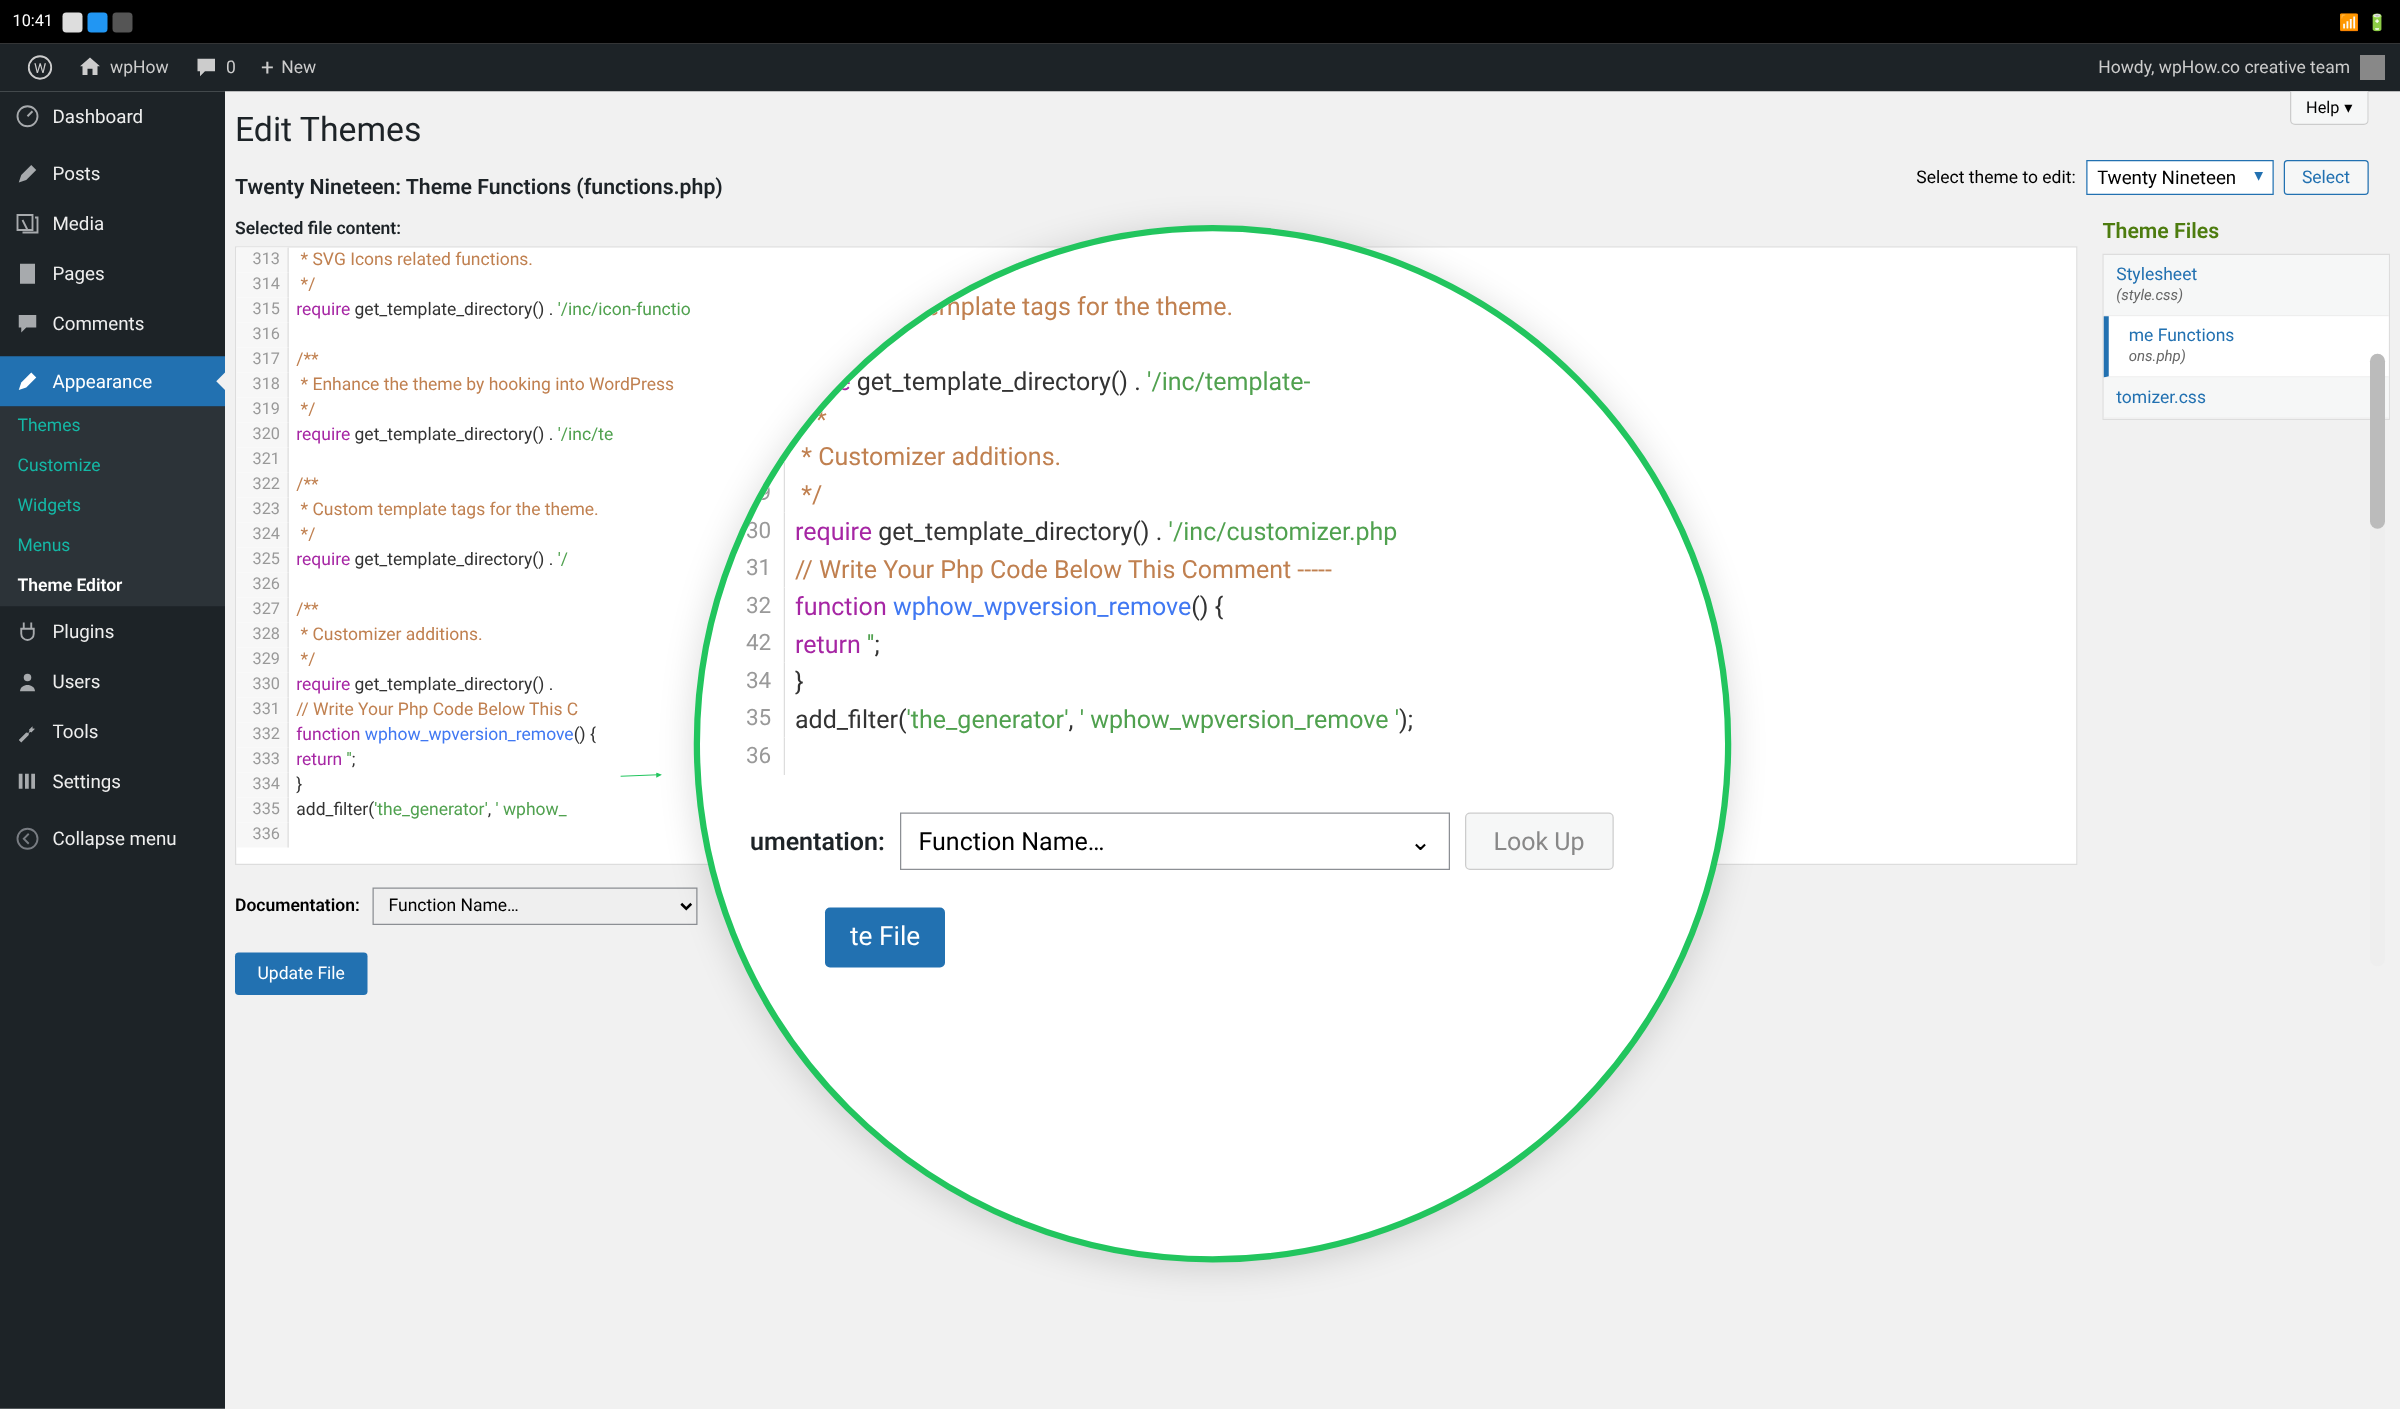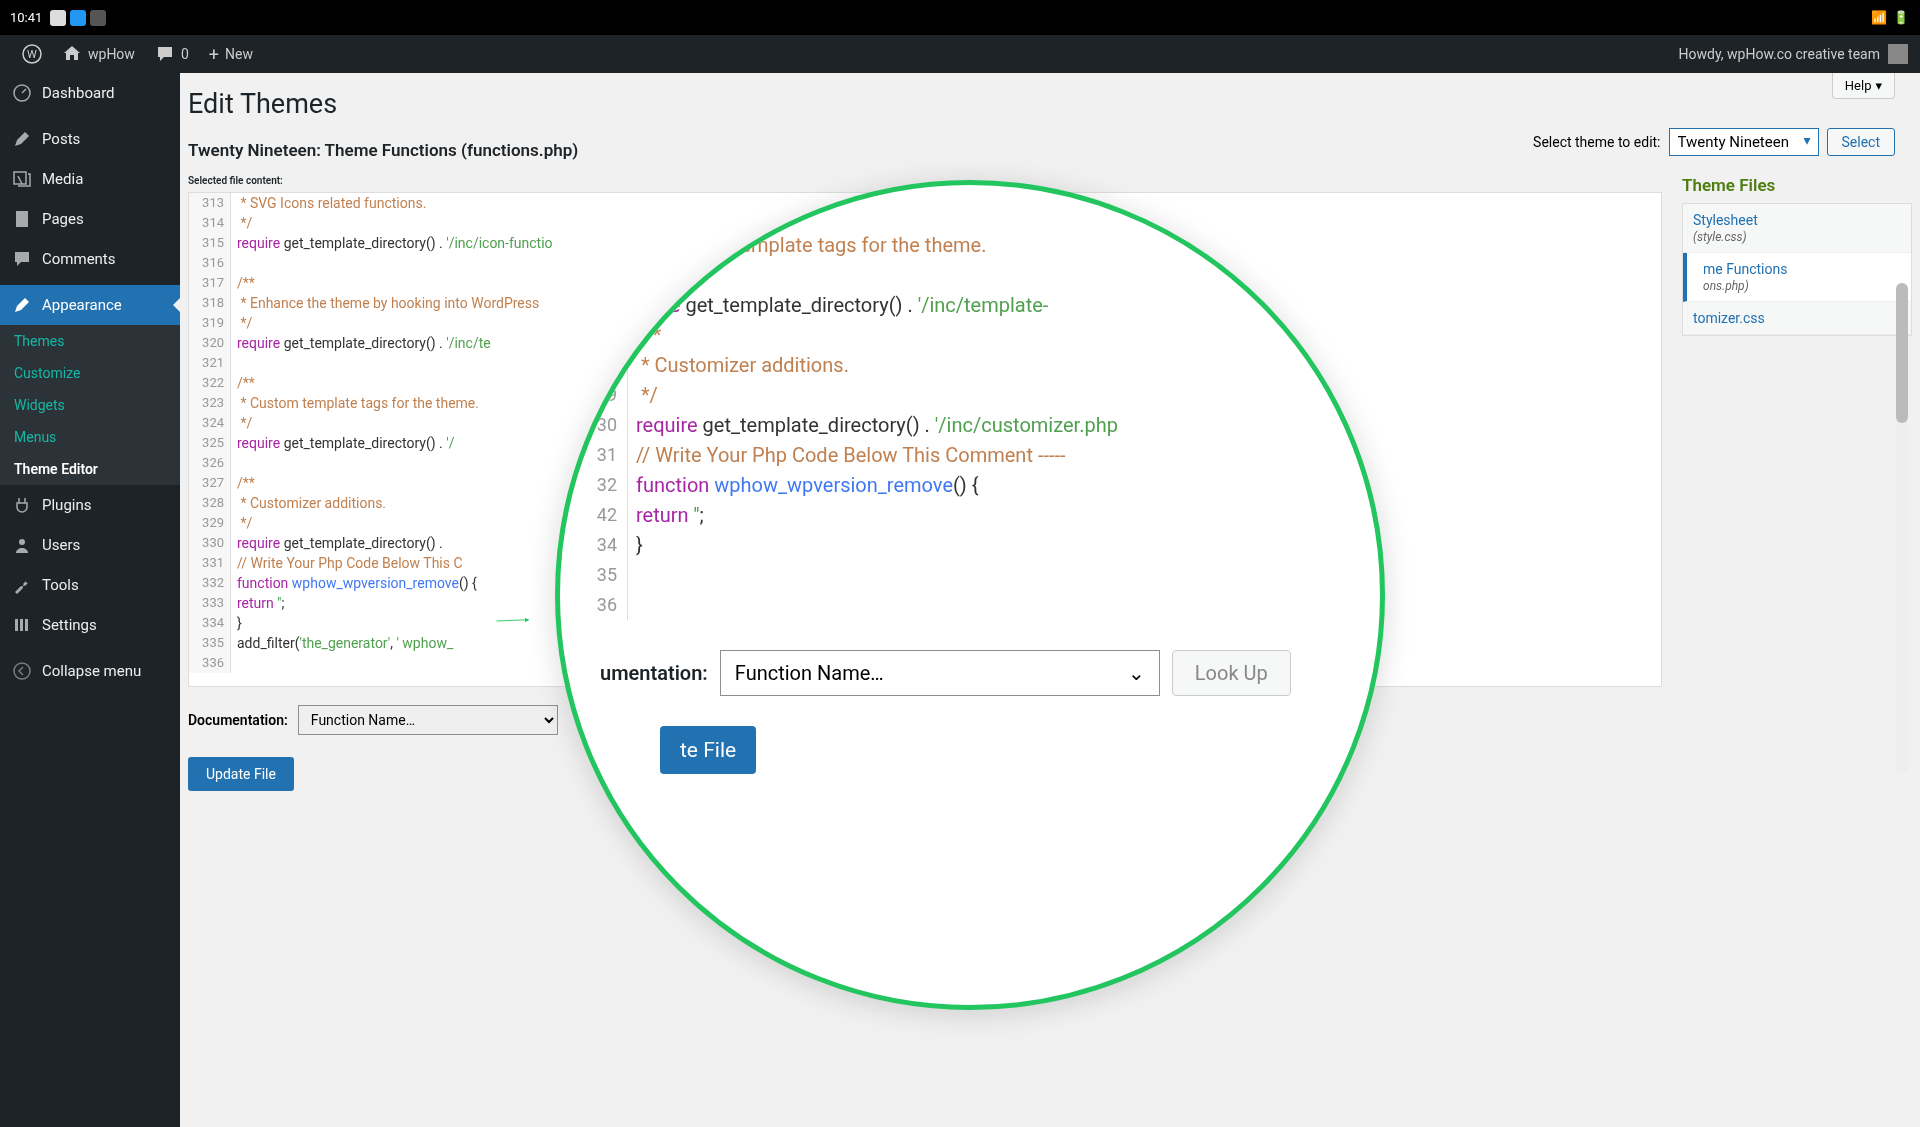--- a/index.html
+++ b/index.html
@@ -27,21 +27,21 @@
 .content h2.subheading{font-size:17px;font-weight:600;margin-bottom:15px;color:#1d2327}
 .help-btn{position:absolute;top:0;right:25px;background:#f6f7f7;border:1px solid #ccc;border-top:none;padding:5px 12px;font-size:13px;border-radius:0 0 4px 4px;cursor:pointer;display:flex;gap:4px;align-items:center}
 .theme-selector{position:absolute;right:25px;top:55px;display:flex;align-items:center;gap:8px;font-size:14px}
 .theme-selector select{padding:4px 28px 4px 8px;border:1px solid #2271b1;font-size:15px;background:#fff;appearance:none}
 .theme-selector .select-wrap{position:relative}
 .theme-selector .select-wrap:after{content:"▾";position:absolute;right:8px;top:4px;pointer-events:none;color:#2271b1}
 .theme-selector button{padding:5px 14px;border:1px solid #2271b1;color:#2271b1;background:#f6f7f7;font-size:14px;border-radius:3px;cursor:pointer}
 .editor-layout{display:flex;gap:20px;margin-top:12px}
 .editor-col{flex:1}
 .files-col{width:230px;flex-shrink:0}
-.sel-label{font-size:10px;font-weight:600;color:#1d2327;margin-bottom:6px}
+.sel-label{font-size:14px;font-weight:600;color:#1d2327;margin-bottom:6px}
 .code-editor{border:1px solid #ddd;background:#fff;font-family:Consolas,Monaco,monospace;font-size:14px;min-height:495px}
 .code-line{display:flex}
 .gutter{width:42px;text-align:right;padding-right:6px;background:#f7f7f7;border-right:1px solid #ddd;color:#999;flex-shrink:0;font-size:13px;line-height:20px}
 .code{padding-left:6px;line-height:20px;white-space:pre;color:#333}
 .tok-comment{color:#c08050}
 .tok-keyword{color:#a626a4}
 .tok-func{color:#4078f2}
 .tok-string{color:#50a14f}
 .tok-var{color:#333}
 .files-col h2{font-size:17px;font-weight:600;margin-bottom:8px;color:#4d7c0f}
@@ -384,20 +384,21 @@
         <div class="mag-line">
           <div class="mag-gutter">42</div>
           <div class="mag-code"><span class="tok-keyword">return</span><span class="tok-var"> </span><span class="tok-string">''</span><span class="tok-var">;</span></div>
         </div>
         <div class="mag-line">
           <div class="mag-gutter">34</div>
           <div class="mag-code"><span class="tok-var">}</span></div>
         </div>
         <div class="mag-line">
           <div class="mag-gutter">35</div>
+          <div class="mag-code"><span class="tok-var">add_filter(</span><span class="tok-string">'the_generator'</span><span class="tok-var">, </span><span class="tok-string">' wphow_wpversion_remove '</span><span class="tok-var">);</span></div>
         </div>
         <div class="mag-line">
           <div class="mag-gutter">36</div>
           <div class="mag-code"></div>
         </div>
       </div>
     <div class="mag-doc">
       <label>umentation:</label>
       <div class="mag-select">
         <span>Function Name…</span>

